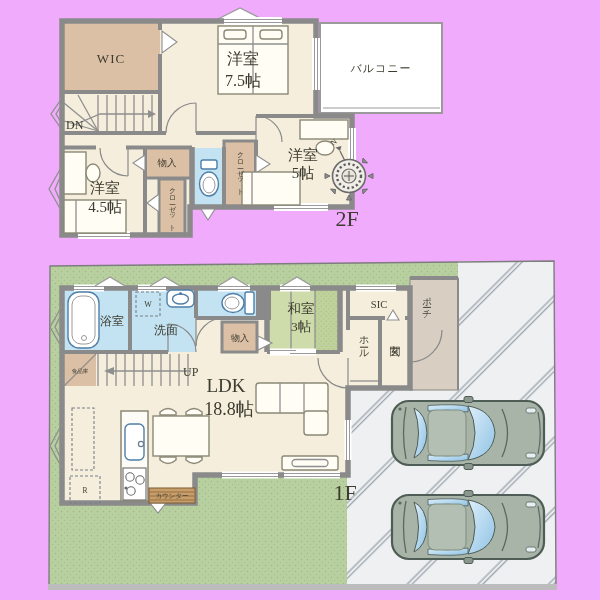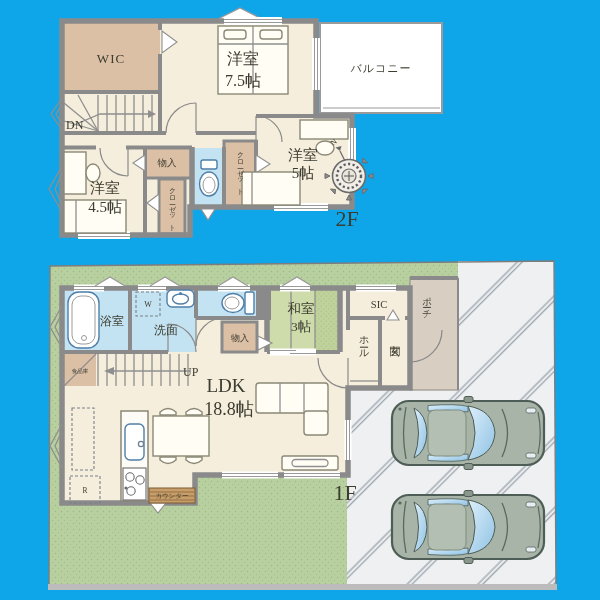--- a/index.html
+++ b/index.html
@@ -1,16 +1,16 @@
 <!DOCTYPE html>
 <html><head>
 <meta charset="utf-8">
 <style>
   html,body{margin:0;padding:0;background:#ffffff;}
-  .stage{position:relative;width:600px;height:600px;background:#0ea5e9;overflow:hidden;}
+  .stage{position:relative;width:600px;height:600px;background:#f0abfc;overflow:hidden;}
   svg{display:block;}
   .lbl{font-family:"Liberation Serif","DejaVu Serif",serif;fill:#3d3c30;}
   .vt{writing-mode:vertical-rl;text-orientation:upright;letter-spacing:1px;}
   .w5{stroke:#8a8a8a;stroke-width:5.5;fill:none;stroke-linecap:butt;}
   .w4{stroke:#8a8a8a;stroke-width:4;fill:none;stroke-linecap:butt;}
   .w3{stroke:#8a8a8a;stroke-width:3;fill:none;stroke-linecap:butt;}
   .thin{stroke:#8f8f8f;stroke-width:1.3;fill:none;}
   .thin2{stroke:#9a9a9a;stroke-width:1;fill:none;}
   .fix{stroke:#4f7fa8;stroke-width:1.4;fill:#ffffff;}
   .furn{stroke:#8b8876;stroke-width:1.4;fill:#fffdf4;}

